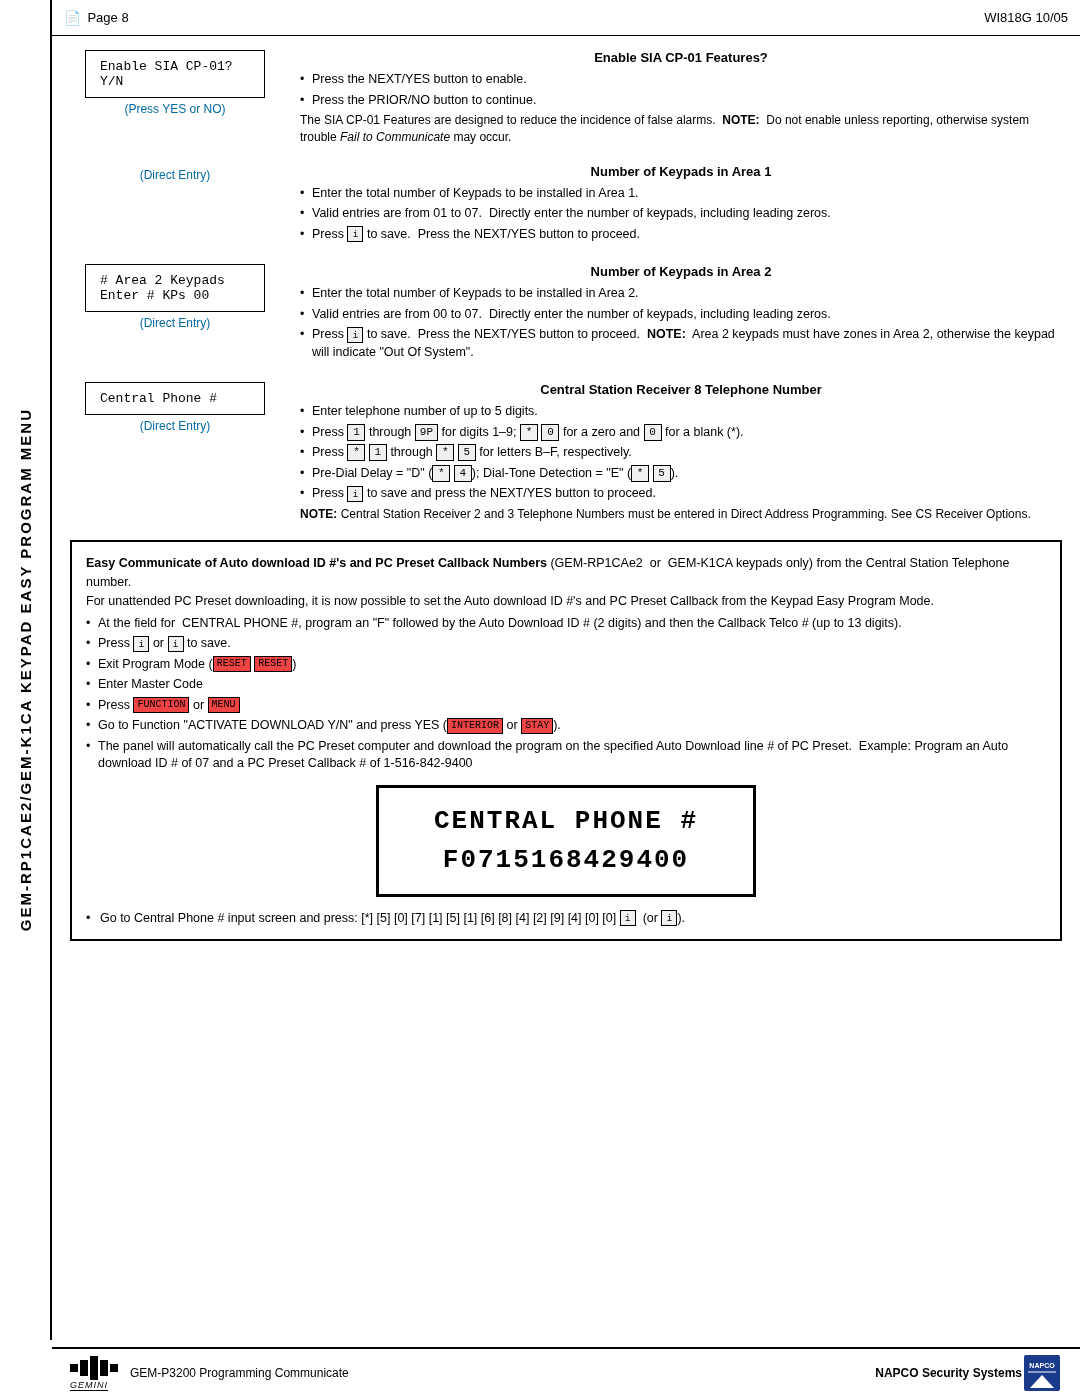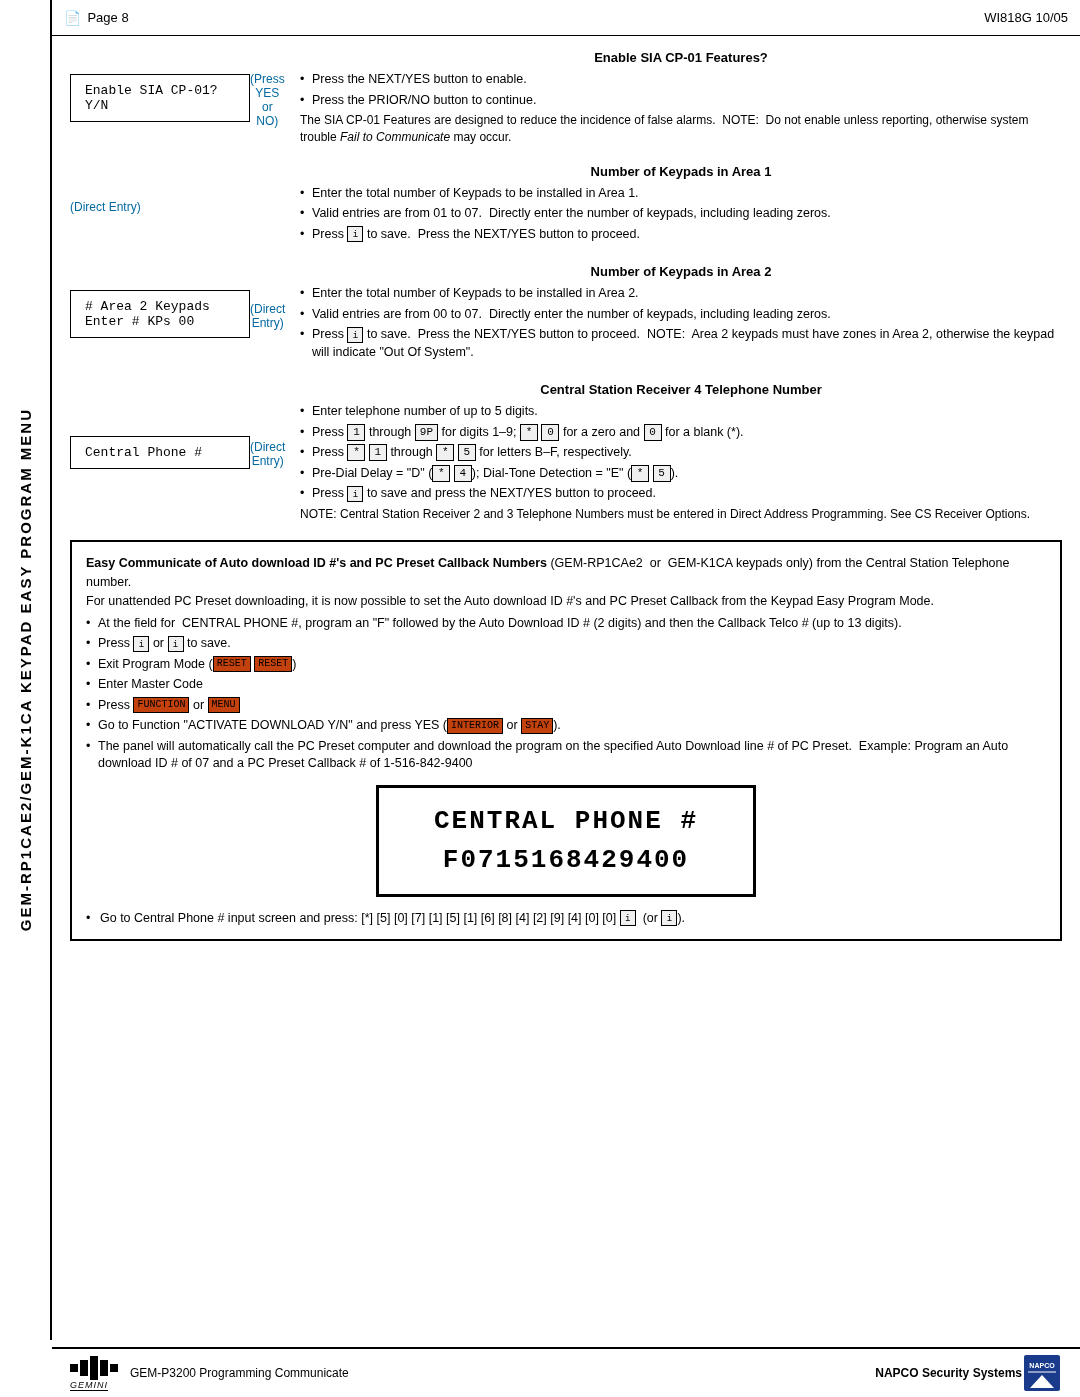--- a/index.html
+++ b/index.html
@@ -94,21 +94,21 @@
     
     .section-row {
       display: flex;
       margin-bottom: 18px;
       gap: 20px;
     }
     .section-left {
       width: 210px;
       flex-shrink: 0;
       display: flex;
-      flex-direction: row;
+      flex-direction: column;
       align-items: center;
     }
     .section-right {
       flex: 1;
     }
 
     .section-title {
       font-weight: bold;
       font-size: 13px;
       margin-bottom: 6px;
@@ -142,21 +142,21 @@
       min-width: 18px;
       text-align: center;
       vertical-align: middle;
     }
     .key-btn-small {
       display: inline-block;
       border: 1px solid #000;
       padding: 0 3px;
       font-size: 10px;
       font-family: 'Courier New', Courier, monospace;
-      background: #c2410c;
+      background: #ef4444;
       min-width: 16px;
       text-align: center;
       vertical-align: middle;
     }
     .save-icon {
       display: inline-block;
       border: 1px solid #000;
       width: 16px;
       height: 16px;
       font-size: 9px;
@@ -231,21 +231,21 @@
       align-items: center;
       font-size: 12px;
       font-weight: bold;
     }
 
     
     .note-text {
       font-size: 12px;
       line-height: 1.4;
     }
-    strong { font-weight: normal; }
+    strong { font-weight: bold; }
     em { font-style: italic; }
   </style>
 </head>
 <body>
 
 <div class="sidebar">
   <span class="sidebar-text">GEM-RP1CAE2/GEM-K1CA KEYPAD EASY PROGRAM MENU</span>
 </div>
 
 <div class="header">
@@ -311,21 +311,21 @@
   </div>
 
   <div class="section-row">
     <div class="section-left">
       <div class="lcd-box">
         <div>Central  Phone #</div>
       </div>
       <div class="lcd-caption">(Direct Entry)</div>
     </div>
     <div class="section-right">
-      <div class="section-title">Central Station Receiver 4 Telephone Number</div>
+      <div class="section-title">Central Station Receiver 8 Telephone Number</div>
       <ul class="bullet-list">
         <li>Enter telephone number of up to 5 digits.</li>
         <li>Press <span class="key-btn">1</span> through <span class="key-btn">9P</span> for digits 1–9; <span class="key-btn">*</span> <span class="key-btn">0</span> for a zero and <span class="key-btn">0</span> for a blank (*).</li>
         <li>Press <span class="key-btn">*</span> <span class="key-btn">1</span> through <span class="key-btn">*</span> <span class="key-btn">5</span> for letters B–F, respectively.</li>
         <li>Pre-Dial Delay = "D" (<span class="key-btn">*</span> <span class="key-btn">4</span>); Dial-Tone Detection = "E" (<span class="key-btn">*</span> <span class="key-btn">5</span>).</li>
         <li>Press <span class="save-icon">i</span> to save and press the NEXT/YES button to proceed.</li>
       </ul>
       <p class="note-text">
         <strong>NOTE:</strong> Central Station Receiver 2 and 3 Telephone Numbers must be entered in Direct Address Programming.  See CS Receiver Options.
       </p>

